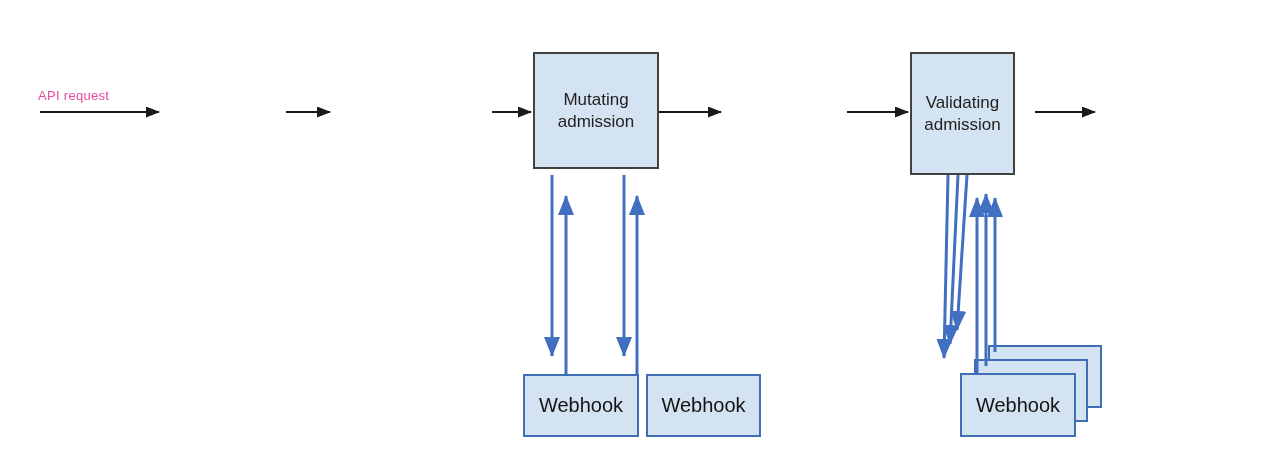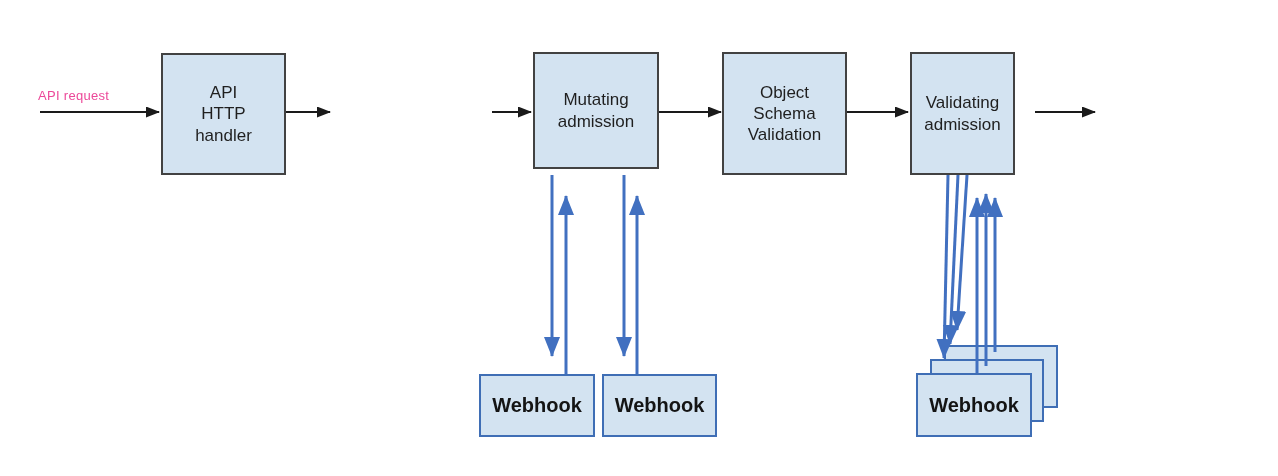--- a/index.html
+++ b/index.html
@@ -21,22 +21,23 @@
     font-size:17px;line-height:1.24;
     color:#1f1f1f;
     z-index:1;
   }
   .webhook{
     position:absolute;
     box-sizing:border-box;
     background:#d3e3f1;
     border:2px solid #3f6eb5;
     display:flex;align-items:center;justify-content:center;
-    font-size:20px;font-weight:700;
+    font-size:20px;font-weight:400;
     color:#141414;
+    margin-left:44px;
   }
   .wh-back{z-index:1;}
   .wh-mid{z-index:2;}
   .wh-front{z-index:3;}
   .api-label{
     position:absolute;
     left:38px;top:88px;
     font-size:13px;letter-spacing:.3px;
     color:#ec4899;
     z-index:2;
@@ -50,28 +51,22 @@
   .flow{stroke:#1a1a1a;stroke-width:2;}
   .blue{stroke:#4170c0;stroke-width:3;}
 </style>
 </head>
 <body>
 
 <div class="stage">
 
   <div class="api-label">API request</div>
 
-  <div class="node" style="left:161px;top:53px;width:125px;height:122px">API
-HTTP
-handler</div>
   <div class="node" style="left:533px;top:52px;width:126px;height:117px">Mutating
 admission</div>
-  <div class="node" style="left:722px;top:52px;width:125px;height:123px">Object
-Schema
-Validation</div>
   <div class="node" style="left:910px;top:52px;width:105px;height:123px">Validating
 admission</div>
 
   <div class="webhook" style="left:479px;top:374px;width:116px;height:63px">Webhook</div>
   <div class="webhook" style="left:602px;top:374px;width:115px;height:63px">Webhook</div>
 
   <div class="webhook wh-back" style="left:944px;top:345px;width:114px;height:63px"></div>
   <div class="webhook wh-mid" style="left:930px;top:359px;width:114px;height:63px"></div>
   <div class="webhook wh-front" style="left:916px;top:373px;width:116px;height:64px">Webhook</div>
 

